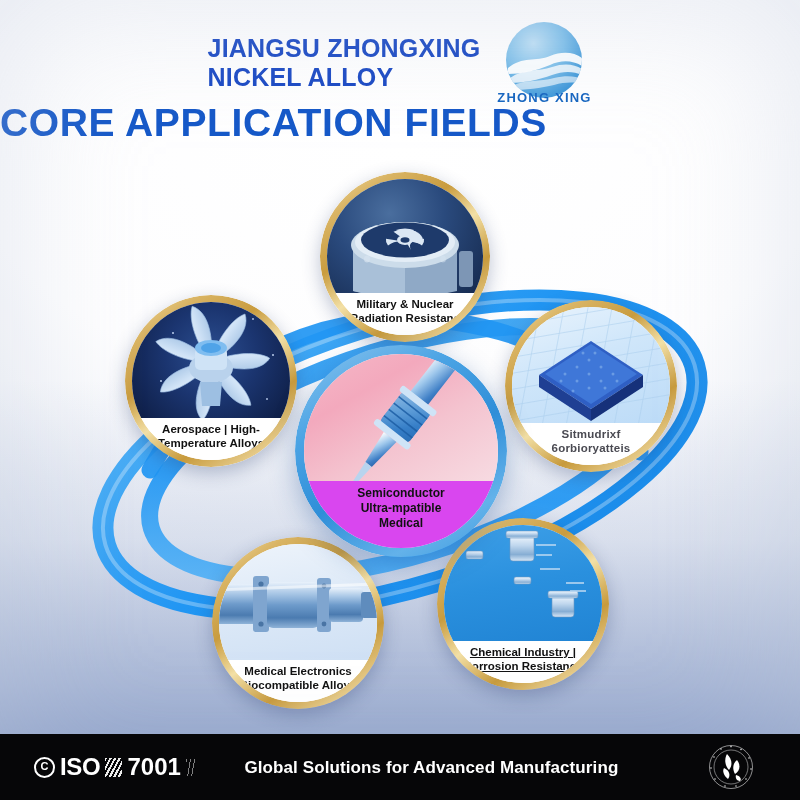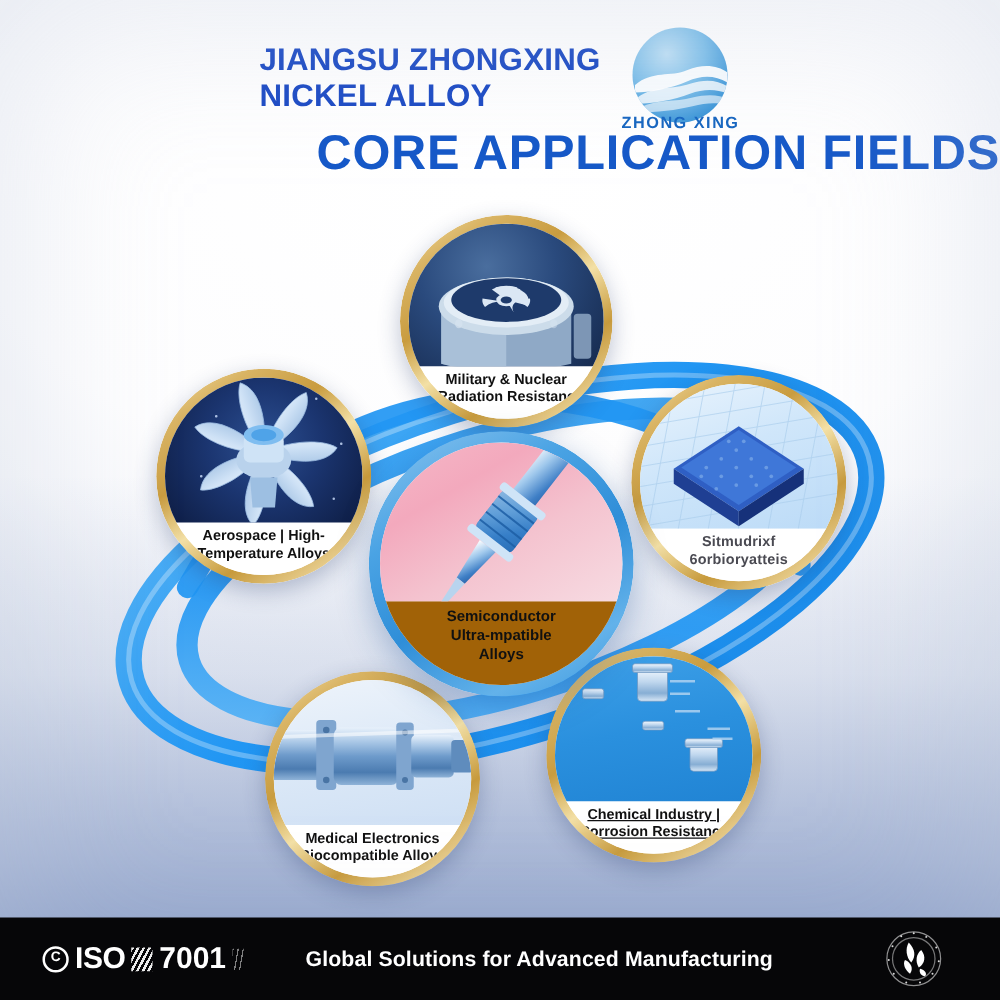--- a/index.html
+++ b/index.html
@@ -31,21 +31,21 @@
   }
   #logo .wavewrap{position:absolute;left:10px;top:0;width:76px;height:76px;border-radius:50%;overflow:hidden;}
   #logo svg{position:absolute;left:0;top:0;}
   #logo .zk{
     position:absolute;left:0;bottom:0;width:96px;text-align:center;
     font:700 13px/1 "Liberation Sans",sans-serif;color:#1565c0;letter-spacing:1.2px;
   }
   #brandtext{font:700 25px/1.18 "Liberation Sans",sans-serif;color:#1a49c4;letter-spacing:.2px;}
 
   #maintitle{
-    position:absolute;top:103px;left:0;right:0;text-align:right;
+    position:absolute;top:103px;left:0;right:0;text-align:left;
     font:800 39px/1 "Liberation Sans",sans-serif;color:#1558c8;letter-spacing:.6px;
     text-shadow:0 2px 3px rgba(255,255,255,.9);
   }
 
   
   #orbits{position:absolute;left:0;top:0;width:800px;height:800px;pointer-events:none;}
 
   
   .node{
     position:absolute;border-radius:50%;overflow:hidden;
@@ -70,21 +70,21 @@
   
   #center{
     position:absolute;left:295px;top:345px;width:212px;height:212px;border-radius:50%;
     overflow:hidden;box-shadow:0 8px 26px rgba(30,80,150,.34);
   }
   #center .ring{position:absolute;inset:0;border-radius:50%;
     background:linear-gradient(150deg,#8ec6ef 0%,#4aa3e4 30%,#2f8ed8 55%,#63b2ea 80%,#3a97dd 100%);}
   #center .inner{position:absolute;inset:9px;border-radius:50%;overflow:hidden;background:#fff;display:flex;flex-direction:column;}
   #center .pic{position:relative;flex:1 1 auto;overflow:hidden;
     background:linear-gradient(150deg,#f6b9c8 0%,#f3a9bd 30%,#f4c3cf 60%,#f7dbe2 100%);}
-  #center .cap{flex:none;background:#a16207;text-align:center;padding:5px 14px 0;
+  #center .cap{flex:none;background:#d946ef;text-align:center;padding:5px 14px 0;
     font:700 12px/1.24 "Liberation Sans",sans-serif;color:#111;}
 
   
   .pic-nuclear{background:radial-gradient(circle at 40% 30%,#4a6e9e 0%,#2a4a7d 45%,#15294d 100%);}
   .pic-aero{background:radial-gradient(circle at 50% 45%,#2c4f91 0%,#1b3570 45%,#0d1c42 100%);}
   .pic-chip{background:linear-gradient(160deg,#eaf4fd 0%,#cfe6fa 45%,#bcdbf7 100%);}
   .pic-med{background:linear-gradient(170deg,#eef4fb 0%,#dbe8f7 55%,#cfe0f4 100%);}
   .pic-chem{background:linear-gradient(170deg,#3ea0e8 0%,#2a90de 50%,#2184d4 100%);}
   .pic svg,.pic .shape{position:absolute;}
 
@@ -396,21 +396,21 @@
             <rect x="-16" y="20" width="44" height="7" rx="3" fill="#cfe4f7"></rect>
             <path d="M-2 27 L14 27 L10 62 L2 62 Z" fill="url(#nd)"></path>
             <path d="M2 62 L10 62 L7 96 L5 96 Z" fill="#b8d4ee"></path>
             <path d="M5 96 L7 96 L6.2 124 Z" fill="#7fa5c9"></path>
           </g>
         </svg>
       </div>
       <div class="cap" style="height:62px;">
         <div>Semiconductor</div>
         <div>Ultra-mpatible</div>
-        <div>Alloys</div>
+        <div>Medical</div>
       </div>
     </div>
   </div>
 
   <div id="vignette"></div>
 
   <div id="footer">
     <div id="iso">
       <div class="c">C</div>
       <div class="isotxt">ISO</div>

